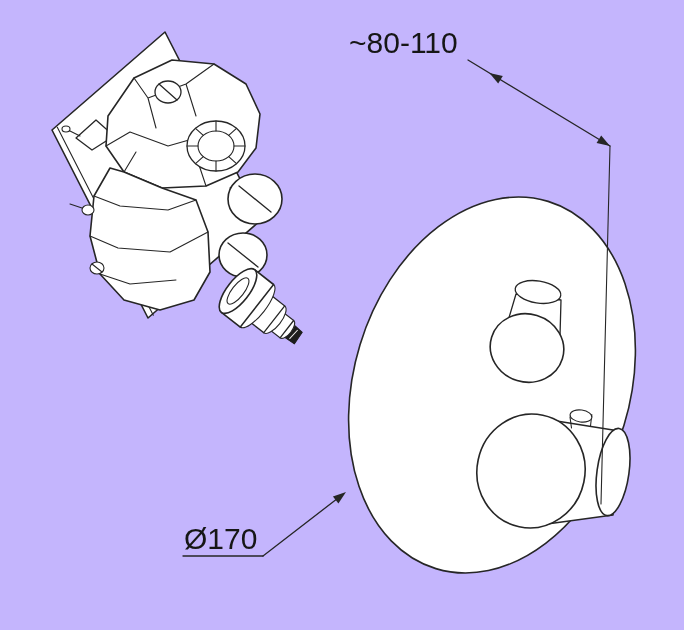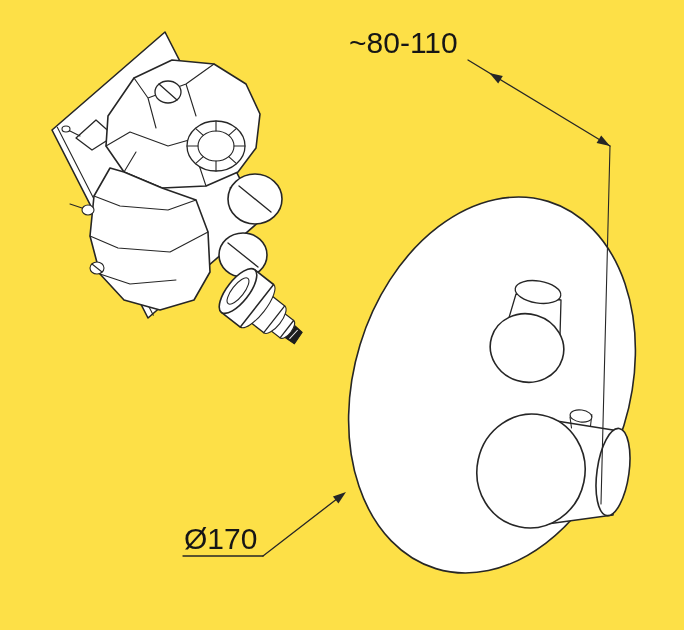--- a/index.html
+++ b/index.html
@@ -1,19 +1,19 @@
 <!DOCTYPE html>
 <html><head>
 <meta charset="utf-8">
 <style>
   html,body{margin:0;padding:0;background:#ffffff;}
   .stage{
     position:relative;
     width:684px;height:630px;
-    background:#fde047;
+    background:#c4b5fd;
     overflow:hidden;
     font-family:"Liberation Sans", sans-serif;
   }
   svg{display:block;}
   .ink{stroke:#262626;fill:none;stroke-linecap:round;stroke-linejoin:round;}
   .w-main{stroke-width:1.6;}
   .w-med{stroke-width:1.3;}
   .w-thin{stroke-width:1.1;}
   .paper{fill:#ffffff;}
   .dark{fill:#1d1d1d;stroke:#1d1d1d;}

